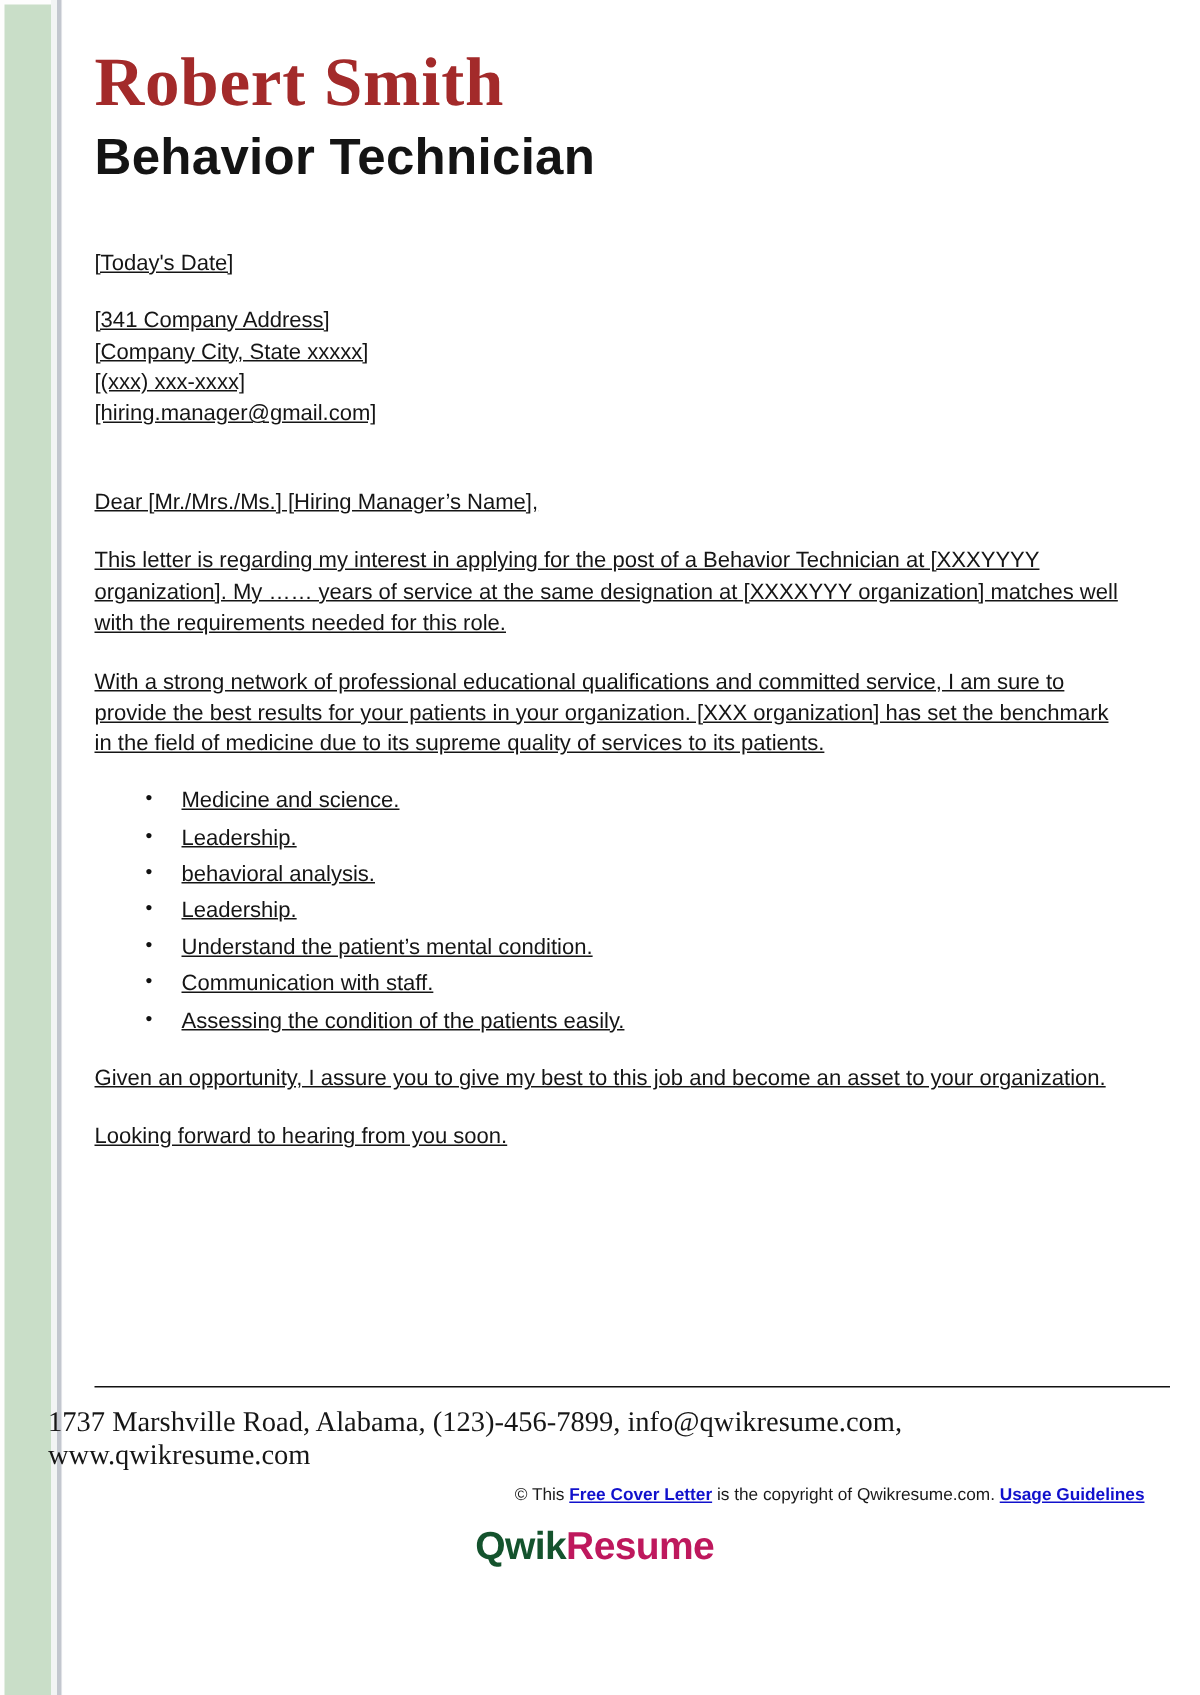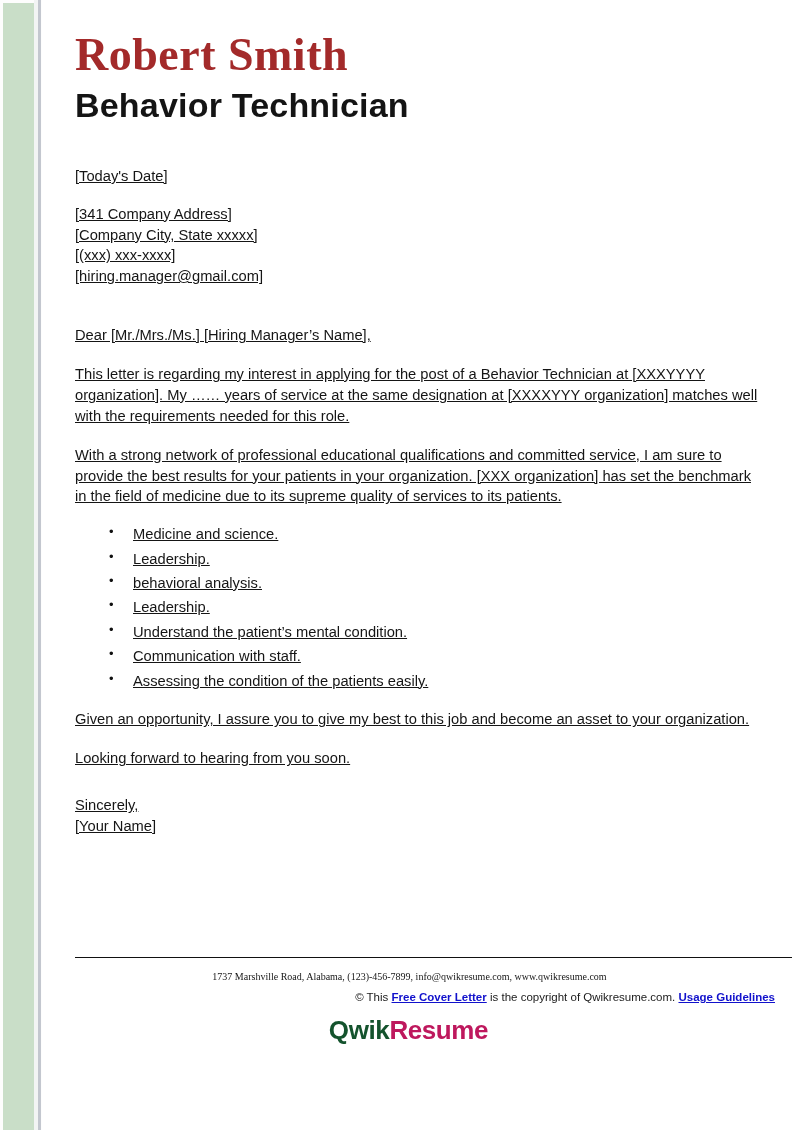--- a/index.html
+++ b/index.html
@@ -42,21 +42,21 @@
   .rail-line {
     position: absolute;
     left: 38px; top: 0;
     width: 3px; height: 1130px;
     background: #c3c7cf;
   }
 
   
   .page {
     position: absolute;
-    left: 42px; top: 0;
+    left: 30px; top: 0;
     width: 758px;
     height: 1064px;
   }
 
   .header {
     padding: 30px 0 0 33px;
   }
   .name {
     font-family: "Liberation Serif", serif;
     font-size: 46px;
@@ -121,23 +121,23 @@
     bottom: 0;
     width: 758px;
   }
   .footer-rule {
     height: 1px;
     background: #111;
     margin: 0 8px 0 33px;
   }
   .footer-address {
     font-family: "Liberation Serif", serif;
-    font-size: 10px;
+    font-size: 19px;
     color: #161616;
-    text-align: center;
+    text-align: left;
     padding: 13px 0 0 2px;
     margin-right: 25px;
   }
   .footer-copy {
     font-size: 11.5px;
     color: #1a1a1a;
     text-align: right;
     padding: 9px 0 0 0;
     margin-right: 25px;
   }
@@ -196,24 +196,20 @@
       <li><span class="bullet">•</span><span>behavioral analysis.</span></li>
       <li><span class="bullet">•</span><span>Leadership.</span></li>
       <li><span class="bullet">•</span><span>Understand the patient’s mental condition.</span></li>
       <li><span class="bullet">•</span><span>Communication with staff.</span></li>
       <li><span class="bullet">•</span><span>Assessing the condition of the patients easily.</span></li>
     </ul>
 
     <p class="para">Given an opportunity, I assure you to give my best to this job and become an asset to your organization.</p>
     <p class="para">Looking forward to hearing from you soon.</p>
 
-    <div class="signoff">
-      <span class="line">Sincerely,</span>
-      <span class="line">[Your Name]</span>
-    </div>
 
   </div>
 
   <div class="footer">
     <div class="footer-rule"></div>
     <div class="footer-address">1737 Marshville Road, Alabama, (123)-456-7899, info@qwikresume.com, www.qwikresume.com</div>
     <div class="footer-copy"><span>© This </span><a href="#">Free Cover Letter</a><span> is the copyright of Qwikresume.com. </span><a href="#">Usage Guidelines</a></div>
     <div class="logo"><span class="qwik">Qwik</span><span class="resume">Resume</span></div>
   </div>
 

